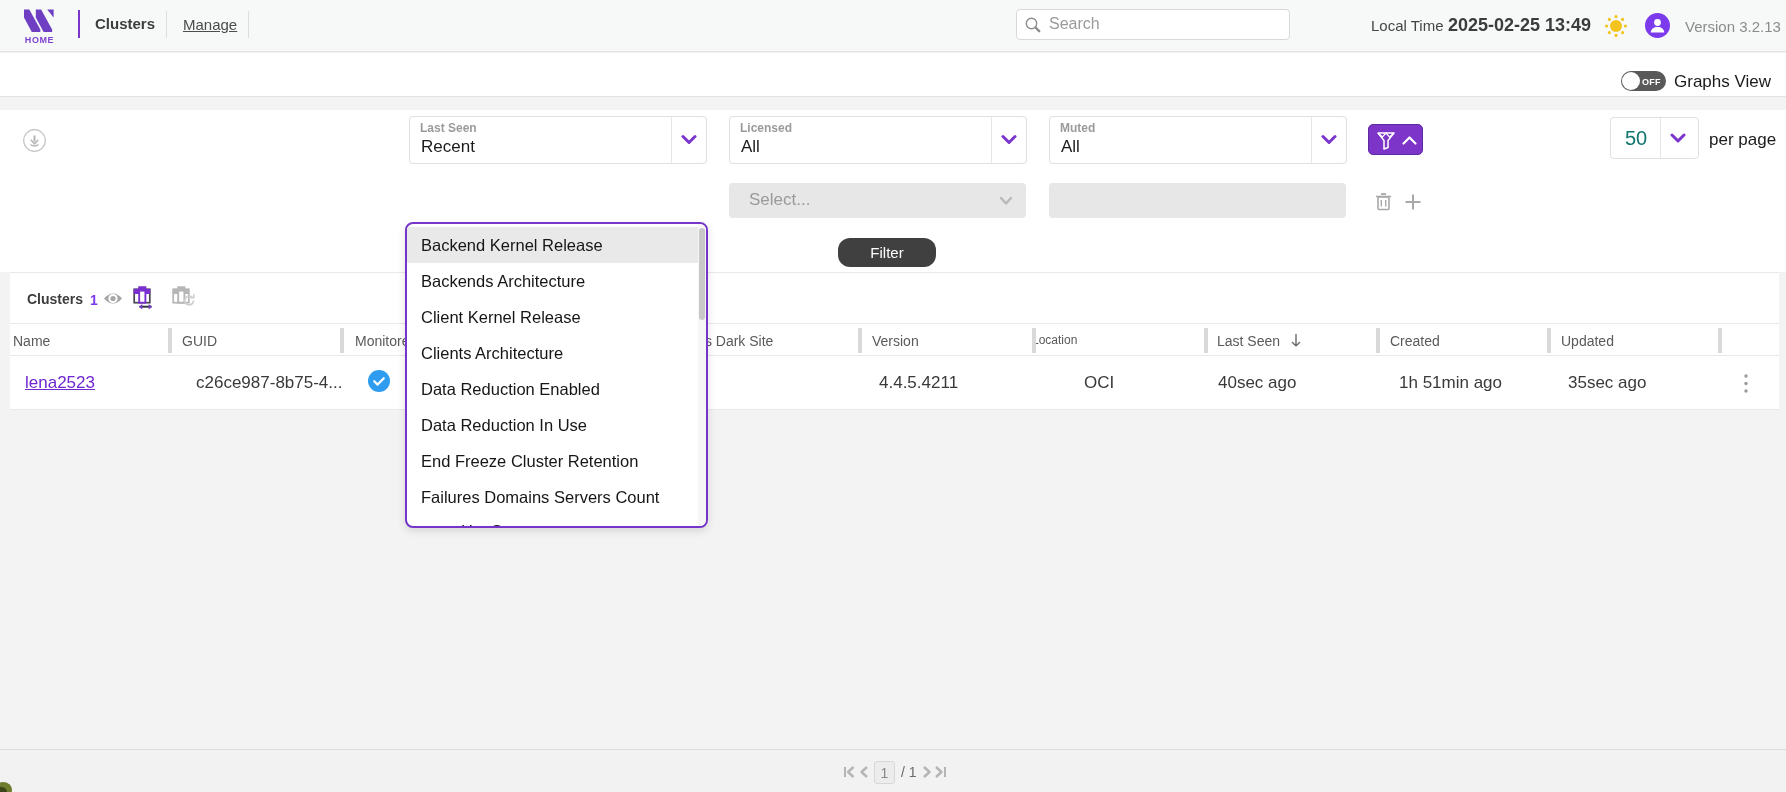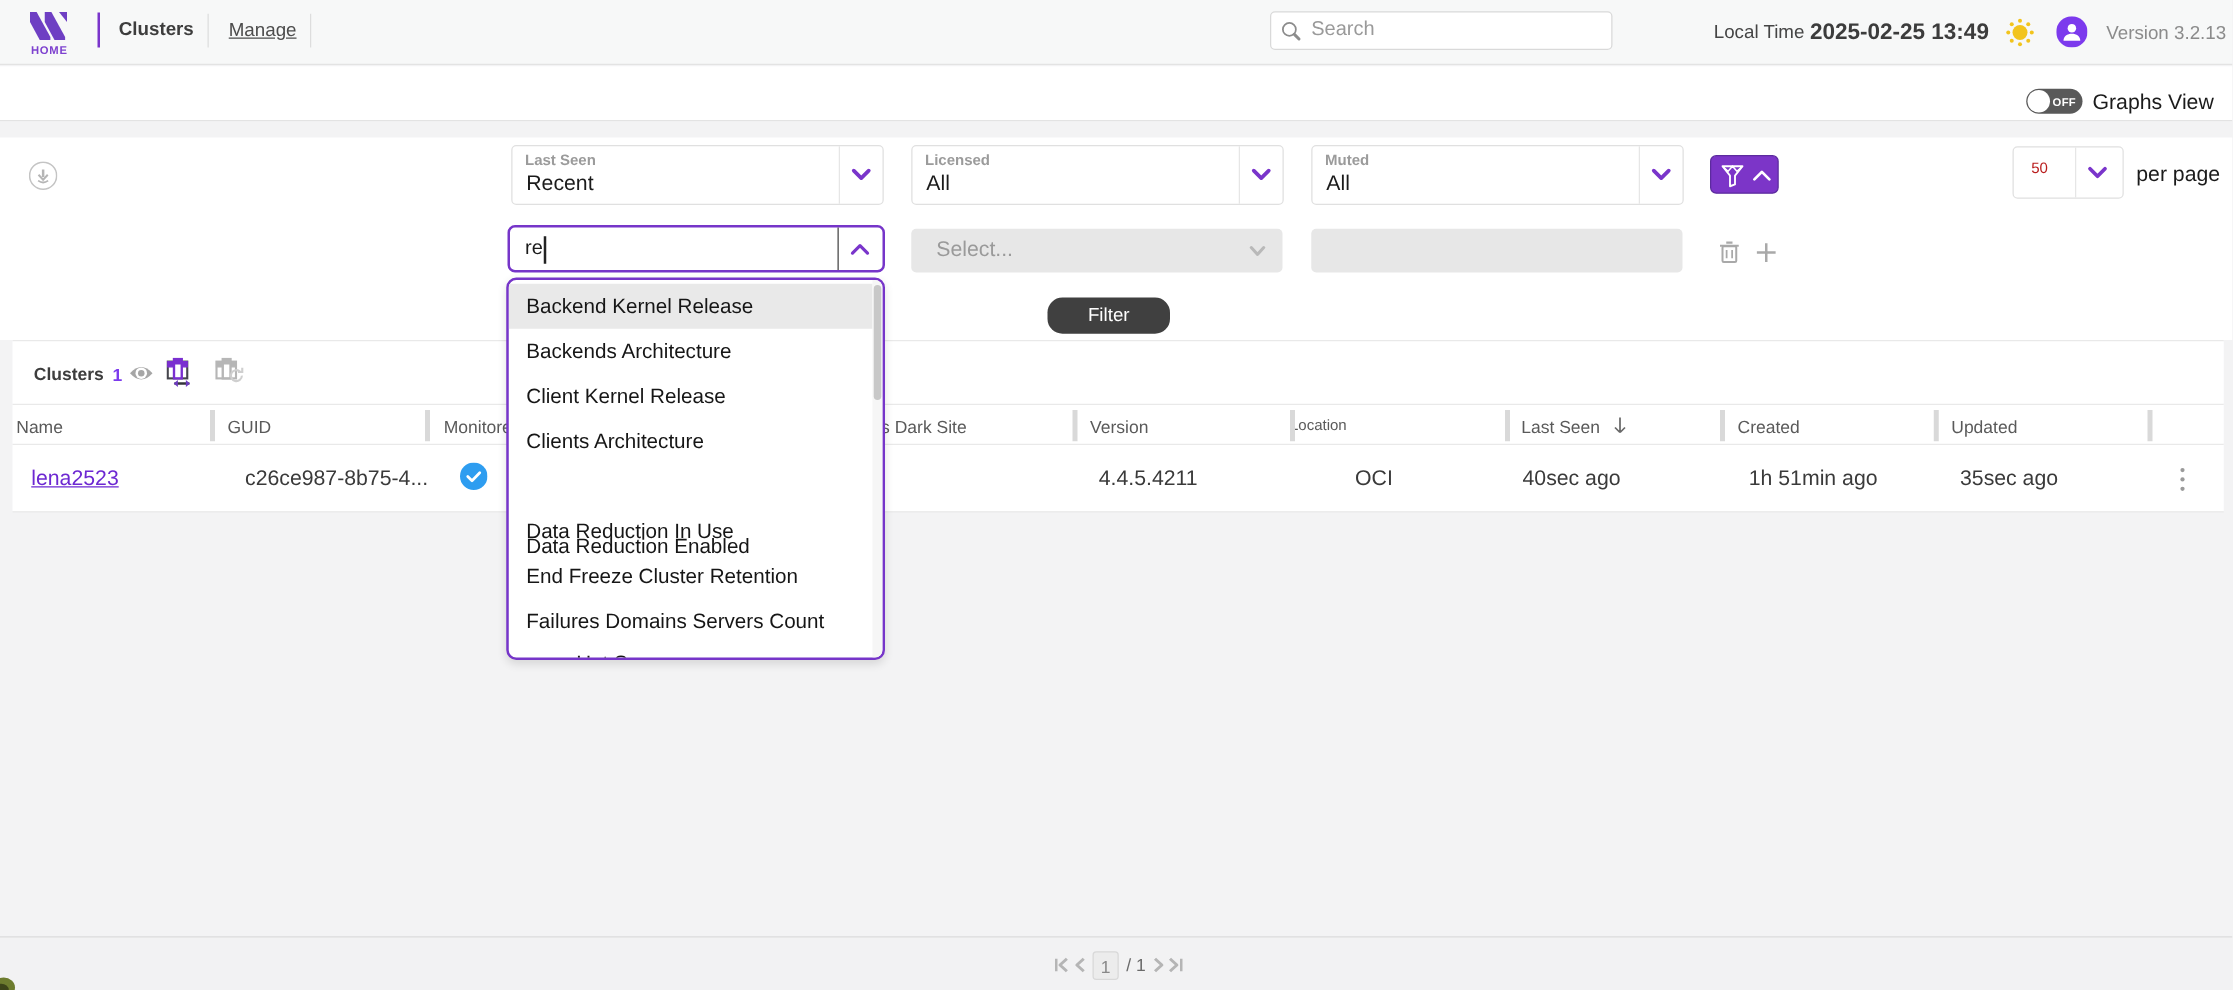--- a/index.html
+++ b/index.html
@@ -108,36 +108,28 @@
     <svg class="abs" style="left:7px;top:5px;" width="20" height="21" viewBox="0 0 20 21">
       <path d="M2 3 H18 L12 10.5 V17.5 L8 19 V10.5 Z" fill="none" stroke="#fff" stroke-width="1.5" stroke-linejoin="round"></path>
       <path d="M2 3 L6.5 7 L10 3 L13.5 7 L18 3" fill="none" stroke="#fff" stroke-width="1.2"></path>
     </svg>
     <svg class="abs" style="left:32px;top:9px;" width="17" height="13" viewBox="0 0 17 13">
       <path d="M2.5 9.5 L8.5 3.5 L14.5 9.5" fill="none" stroke="#fff" stroke-width="2.2" stroke-linecap="round" stroke-linejoin="round"></path>
     </svg>
   </div>
 
   <div class="abs" style="left:1610px;top:7px;width:89px;height:42px;border:1px solid #e0e0e0;border-radius:4px;background:#fff;">
-    <div class="abs" style="left:14px;top:9px;font-size:12px;color:#b91c1c;">50</div>
+    <div class="abs" style="left:14px;top:9px;font-size:20px;color:#0f766e;">50</div>
     <div class="abs" style="left:49px;top:0;width:1px;height:40px;background:#e6e6e6;"></div>
     <svg class="abs" style="left:59px;top:14px;" width="16" height="13" viewBox="0 0 16 13">
       <path d="M2 3 L8 9 L14 3" fill="none" stroke="#7a35cb" stroke-width="3" stroke-linecap="round" stroke-linejoin="round"></path>
     </svg>
   </div>
   <div class="abs" style="left:1709px;top:20px;font-size:17px;color:#1b1b1b;">per page</div>
 
-  <div class="abs" style="left:406px;top:70px;width:302px;height:38px;border:2px solid #7635c9;border-radius:6px;background:#fff;">
-    <div class="abs" style="left:12px;top:8px;font-size:16px;color:#1b1b1b;">re</div>
-    <div class="abs" style="left:27px;top:7px;width:1.5px;height:22px;background:#222;"></div>
-    <div class="abs" style="left:262px;top:0;width:1px;height:34px;background:#444;"></div>
-    <svg class="abs" style="left:272px;top:11px;" width="16" height="13" viewBox="0 0 16 13">
-      <path d="M2 9.5 L8 3.5 L14 9.5" fill="none" stroke="#7a35cb" stroke-width="2.6" stroke-linecap="round" stroke-linejoin="round"></path>
-    </svg>
-  </div>
 
   <div class="abs" style="left:729px;top:73px;width:297px;height:35px;background:#e7e7e7;border-radius:4px;">
     <div class="abs" style="left:20px;top:7px;font-size:17px;color:#9a9a9a;">Select...</div>
     <svg class="abs" style="left:270px;top:12px;" width="14" height="12" viewBox="0 0 14 12">
       <path d="M2 3 L7 8.5 L12 3" fill="none" stroke="#b9b9b9" stroke-width="2.4" stroke-linecap="round" stroke-linejoin="round"></path>
     </svg>
   </div>
 
   <div class="abs" style="left:1049px;top:73px;width:297px;height:35px;background:#e7e7e7;border-radius:4px;"></div>
 
@@ -233,21 +225,21 @@
     </svg>
   </div>
 </div>
 
 <div class="abs" style="left:405px;top:222px;width:303px;height:306px;background:#fff;border:2px solid #7635c9;border-radius:8px;box-shadow:0 3px 8px rgba(0,0,0,0.12);overflow:hidden;">
   <div class="abs" style="left:0;top:3px;width:291px;height:36px;background:#e9e9e9;"></div>
   <div class="abs" style="left:14px;top:12px;font-size:16.5px;color:#161616;">Backend Kernel Release</div>
   <div class="abs" style="left:14px;top:48px;font-size:16.5px;color:#161616;">Backends Architecture</div>
   <div class="abs" style="left:14px;top:84px;font-size:16.5px;color:#161616;">Client Kernel Release</div>
   <div class="abs" style="left:14px;top:120px;font-size:16.5px;color:#161616;">Clients Architecture</div>
-  <div class="abs" style="left:14px;top:156px;font-size:16.5px;color:#161616;margin-top:48px;">Data Reduction Enabled</div>
+  <div class="abs" style="left:14px;top:156px;font-size:16.5px;color:#161616;">Data Reduction Enabled</div>
   <div class="abs" style="left:14px;top:192px;font-size:16.5px;color:#161616;">Data Reduction In Use</div>
   <div class="abs" style="left:14px;top:228px;font-size:16.5px;color:#161616;">End Freeze Cluster Retention</div>
   <div class="abs" style="left:14px;top:264px;font-size:16.5px;color:#161616;">Failures Domains Servers Count</div>
   <div class="abs" style="left:54px;top:298px;font-size:16.5px;color:#161616;">Hot Spare</div>
 
   <div class="abs" style="left:291px;top:0;width:8px;height:302px;background:#f6f6f6;"></div>
   <div class="abs" style="left:292px;top:4px;width:6px;height:92px;background:#c8c8c8;border-radius:3px;"></div>
 </div>
 
 <div class="abs" style="left:0;top:749px;width:1786px;height:43px;background:#f2f2f3;border-top:1px solid #dcdcdc;">

